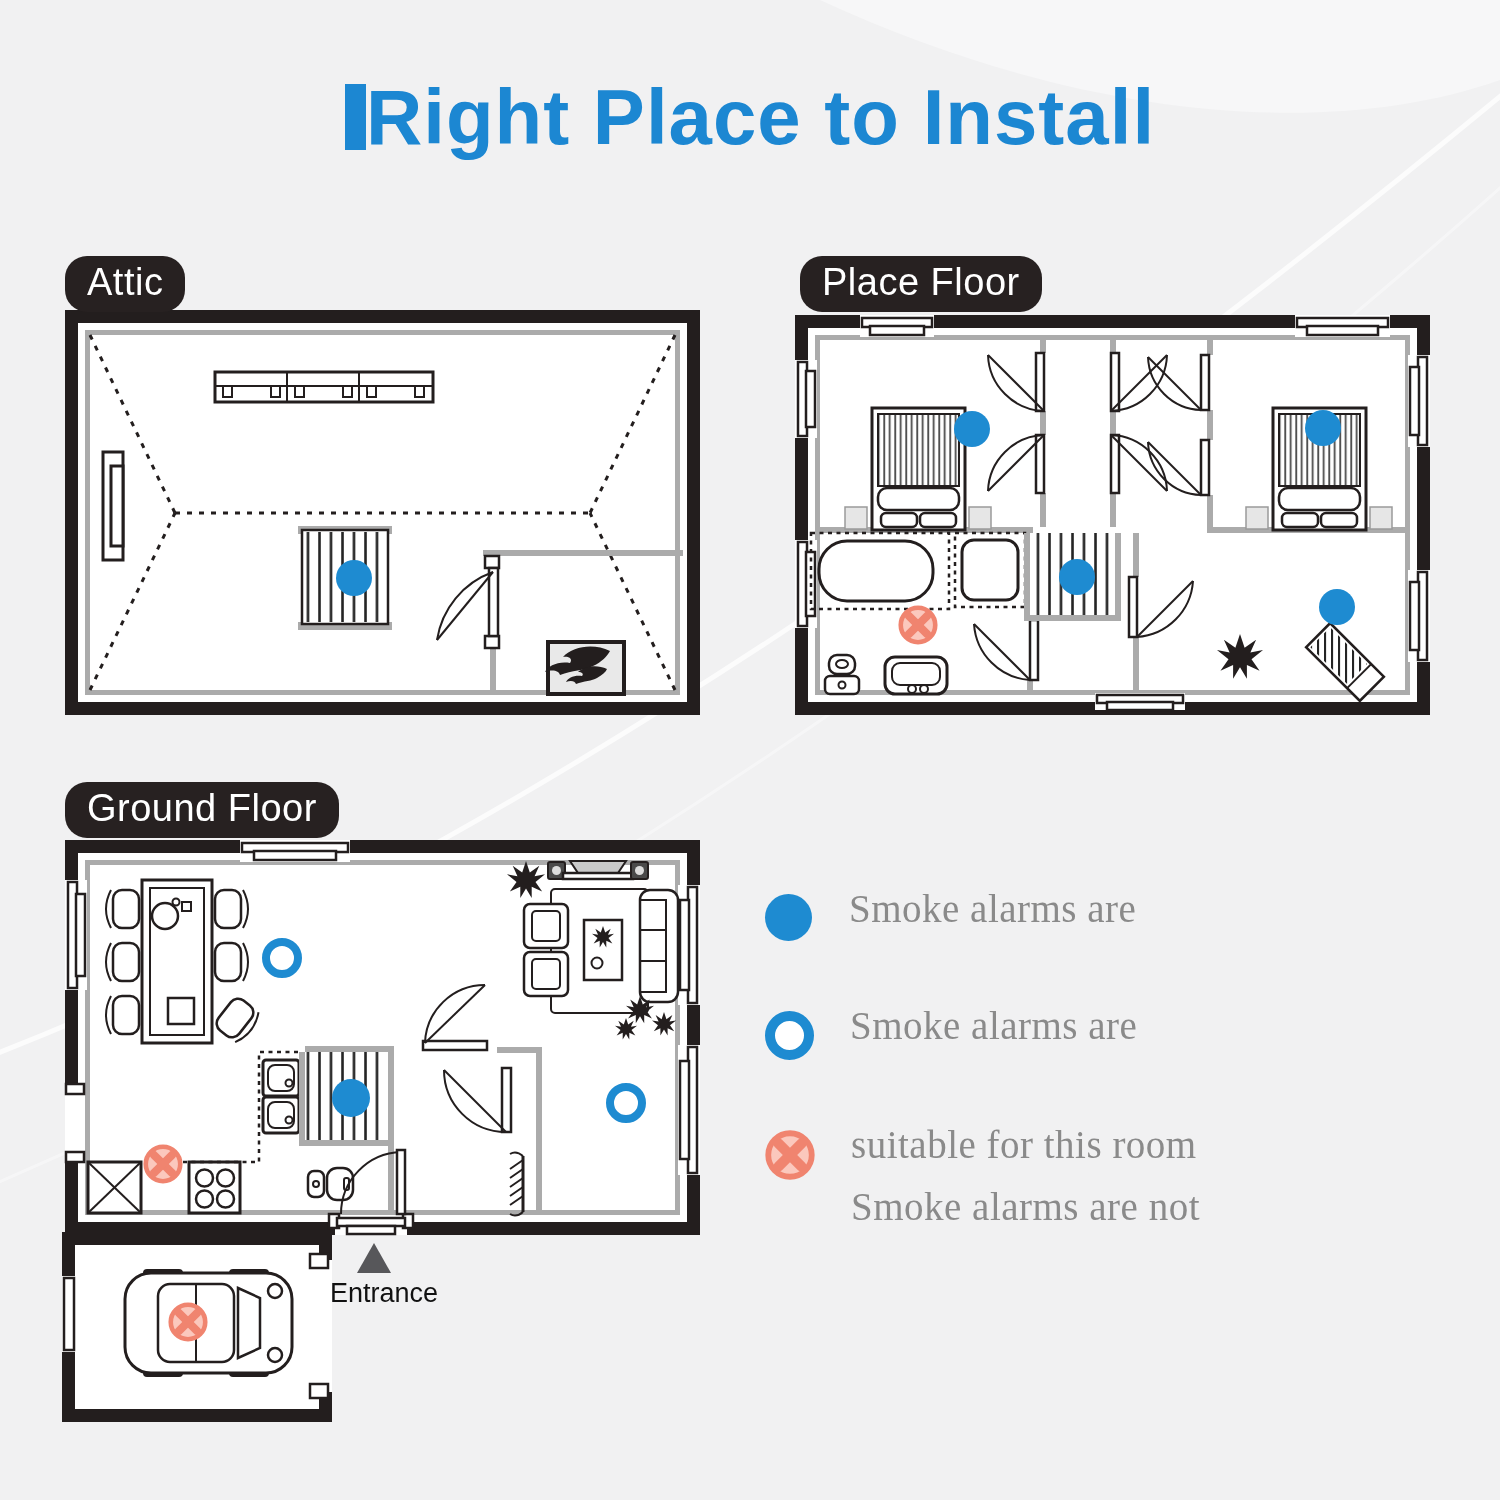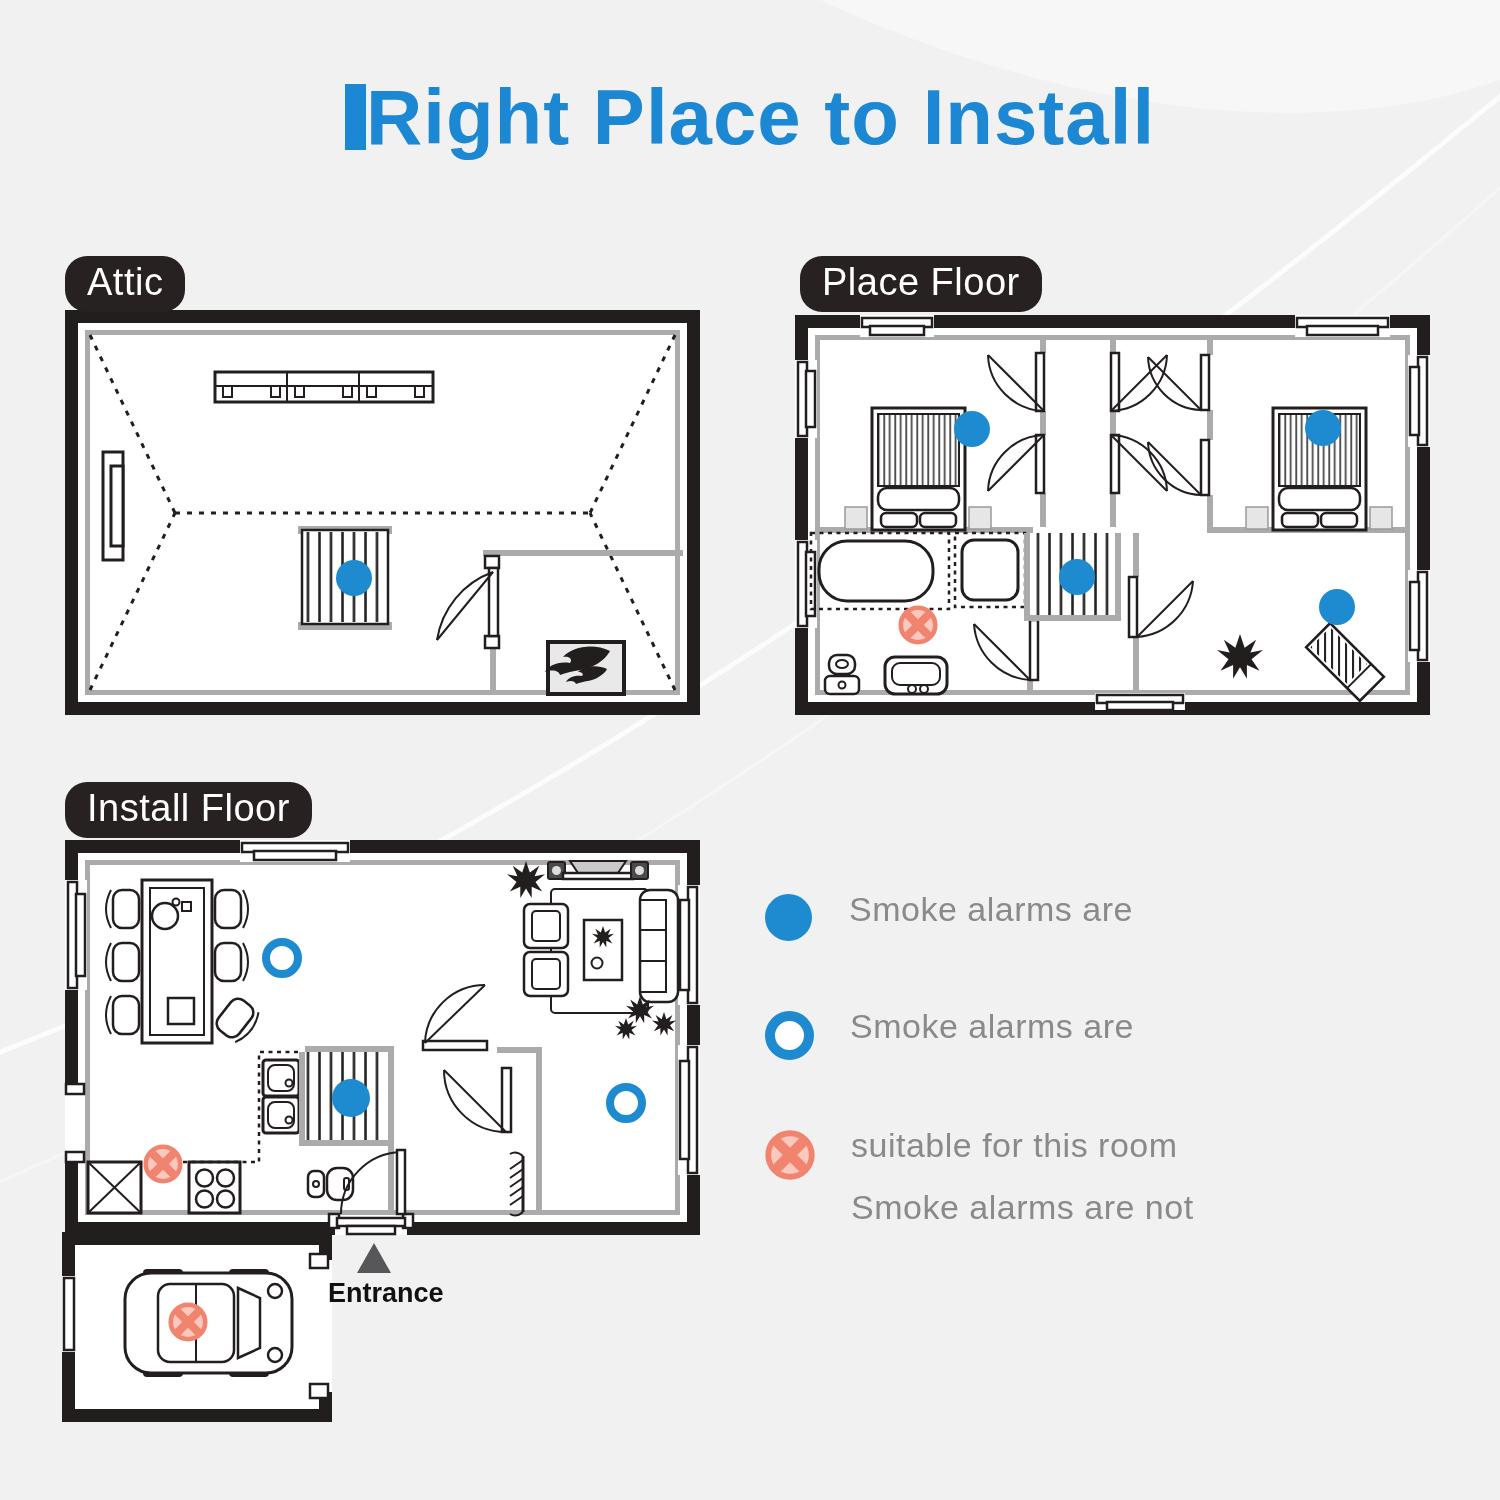--- a/index.html
+++ b/index.html
@@ -43,29 +43,29 @@
   .panel{fill:var(--panel-gray,#e9e9e9);stroke:var(--ink,#231e1e);stroke-width:4;}
   .ns  {fill:#e6e6e6;stroke:#9a9a9a;stroke-width:1.5;}
   
   .tri{
     position:absolute;left:357px;top:1243px;width:0;height:0;z-index:3;
     border-left:17px solid transparent;border-right:17px solid transparent;
     border-bottom:30px solid #57575a;
   }
   .entrance-label{
     position:absolute;left:328px;top:1278px;width:112px;z-index:3;text-align:center;
-    font-size:27px;font-weight:bold;color:#111;
+    font-size:27px;font-weight:normal;color:#111;
   }
   
   .legend{position:absolute;left:765px;top:878px;z-index:3;}
   .lrow{display:flex;align-items:flex-start;gap:36px;margin-bottom:54px;}
   .licon{flex:0 0 48px;margin-top:16px;}
   .lmust{width:47px;height:47px;border-radius:50%;background:var(--marker-blue,#1e8bd1);}
   .lrec{width:29px;height:29px;border-radius:50%;border:10px solid var(--marker-blue,#1e8bd1);background:#fff;}
-  .ltext{font-size:34px;line-height:62px;color:var(--text-gray,#8a8a8a);letter-spacing:.5px;white-space:nowrap;}
+  .ltext{font-size:39px;line-height:62px;color:var(--text-gray,#8a8a8a);letter-spacing:.5px;white-space:nowrap;font-family:Liberation Serif, serif;}
 </style>
 </head>
 <body>
 
 <div class="stage">
 
   <svg width="0" height="0" style="position:absolute" aria-hidden="true">
     <defs>
       <pattern id="pvert" width="5.5" height="8" patternUnits="userSpaceOnUse">
         <line x1="1.2" y1="0" x2="1.2" y2="8" stroke="#3c3c3c" stroke-width="1.7"></line>
@@ -105,21 +105,21 @@
     <h1>Right Place to Install</h1>
   </header>
 
   <div class="pill" style="left:65px;top:256px">
     <span>Attic</span>
   </div>
   <div class="pill" style="left:800px;top:256px">
     <span>Place Floor</span>
   </div>
   <div class="pill" style="left:65px;top:782px">
-    <span>Install Floor</span>
+    <span>Ground Floor</span>
   </div>
 
   <svg class="plan" style="left:65px;top:310px" width="635" height="405" viewBox="0 0 635 405">
     <rect x="6.5" y="6.5" width="622" height="392" class="pl"></rect>
     <rect x="22.5" y="22.5" width="590" height="360" class="iw"></rect>
     <g>
       <line class="hip" x1="25" y1="25" x2="110" y2="203"></line>
       <line class="hip" x1="25" y1="380" x2="110" y2="203"></line>
       <line class="hip" x1="110" y1="203" x2="525" y2="203"></line>
       <line class="hip" x1="610" y1="25" x2="525" y2="203"></line>

